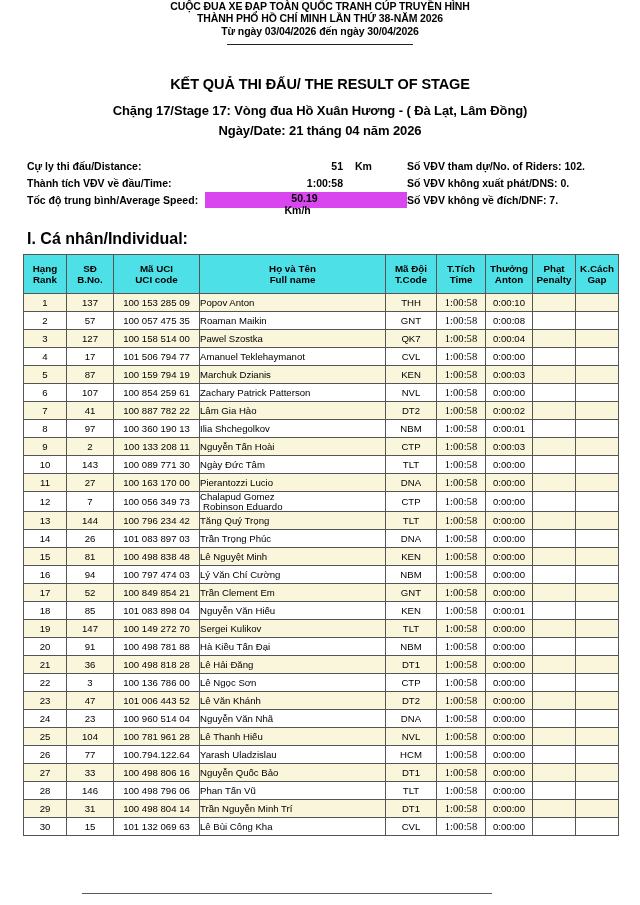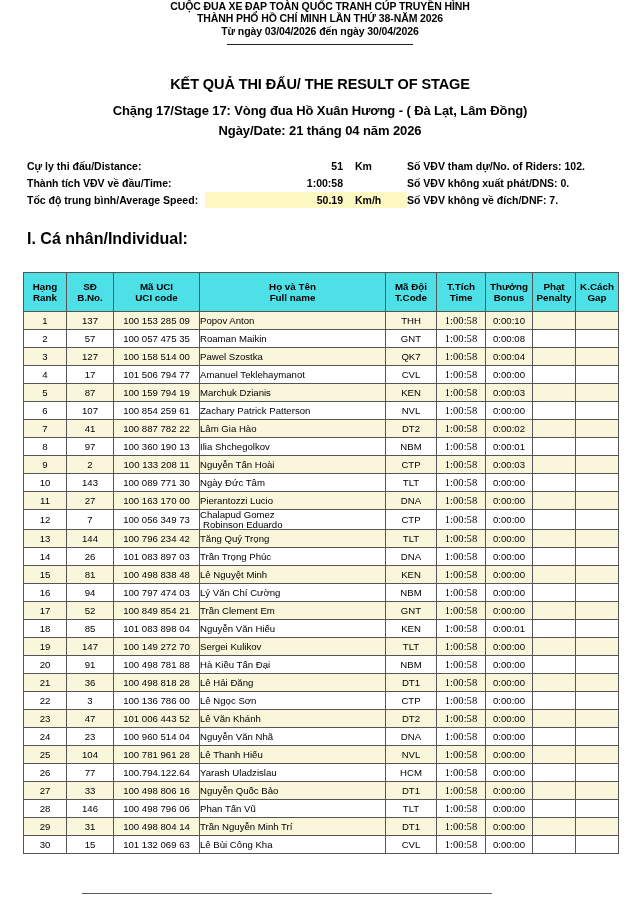--- a/index.html
+++ b/index.html
@@ -80,21 +80,21 @@
   }
   .info-valbox {
     position: absolute;
     left: 178px;
     right: 0;
     top: -2px;
     height: 16px;
     display: flex;
     align-items: center;
   }
-  .info-valbox.hl { background: #fef9c3; }
+  .info-valbox.hl { background: #d946ef; flex-direction: column; }
   .info-num {
     flex: 1;
     text-align: right;
     padding-right: 3px;
   }
   .info-unit {
     width: 52px;
     text-align: left;
     padding-left: 9px;
   }
@@ -104,21 +104,21 @@
 
   .section-label {
     margin-top: 19px;
     padding-left: 27px;
     font-size: 16px;
     font-weight: bold;
   }
 
   
   .table-wrap {
-    margin-top: 24px;
+    margin-top: 6px;
     padding-left: 23px;
     padding-right: 22px;
   }
   table.results {
     border-collapse: collapse;
     width: 595px;
     table-layout: fixed;
     font-size: 9.6px;
   }
   table.results th,
@@ -257,21 +257,21 @@
           <th>
             <span class="sub">Mã Đội</span>
             <span class="sub">T.Code</span>
           </th>
           <th>
             <span class="sub">T.Tích</span>
             <span class="sub">Time</span>
           </th>
           <th>
             <span class="sub">Thưởng</span>
-            <span class="sub">Bonus</span>
+            <span class="sub">Anton</span>
           </th>
           <th>
             <span class="sub">Phạt</span>
             <span class="sub">Penalty</span>
           </th>
           <th>
             <span class="sub">K.Cách</span>
             <span class="sub">Gap</span>
           </th>
         </tr>

